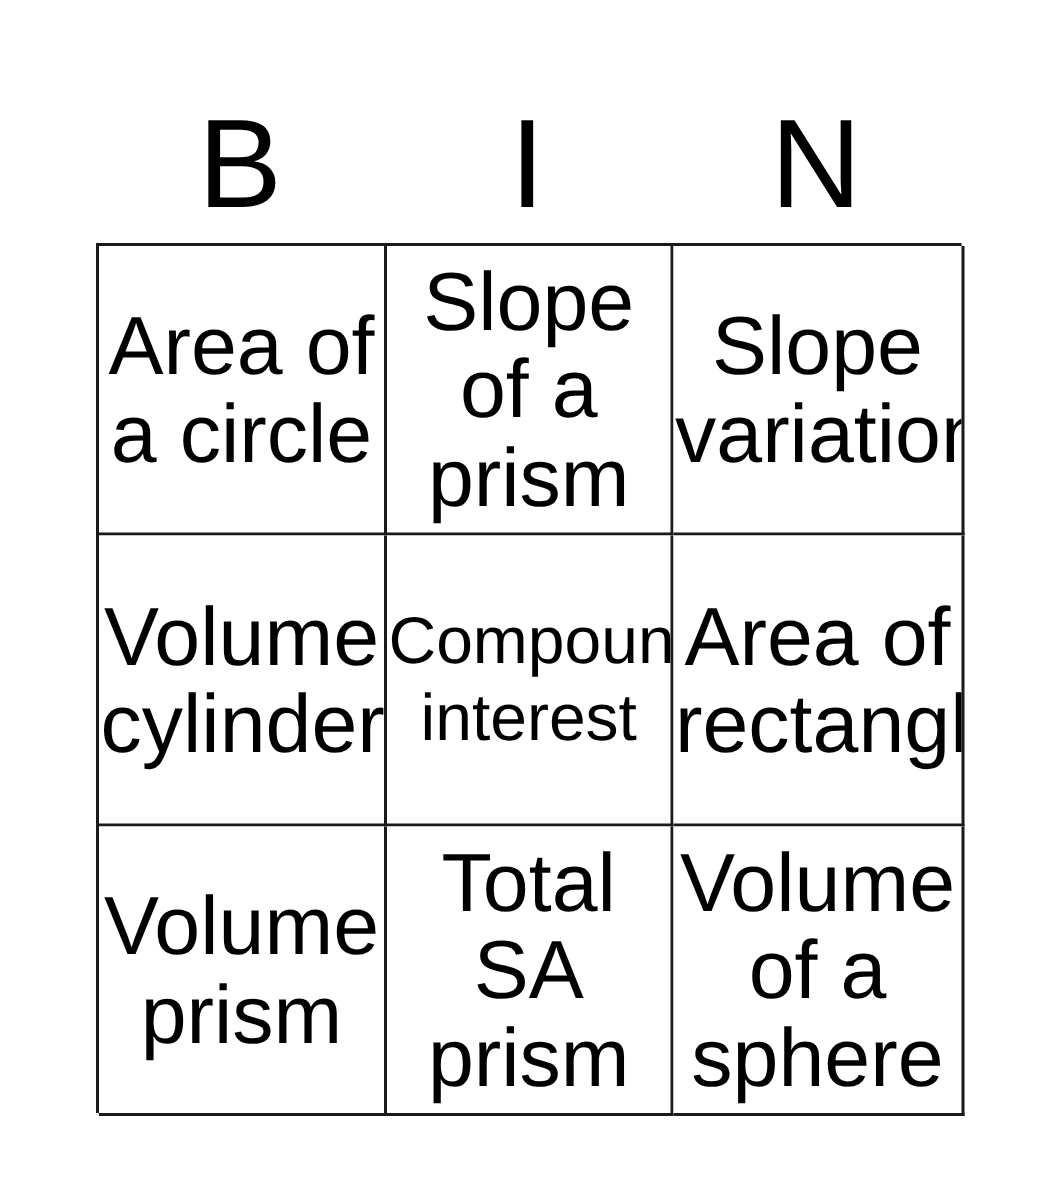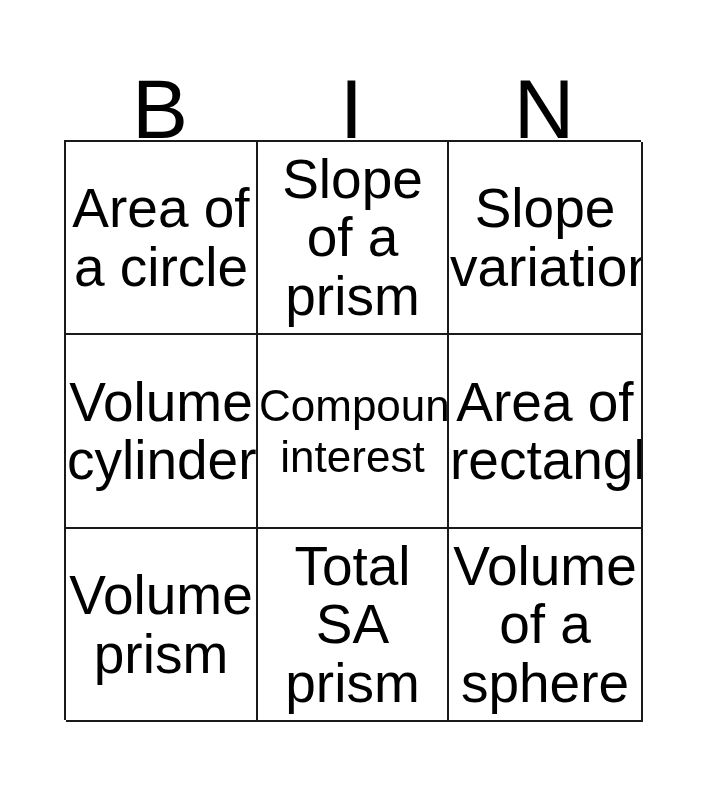--- a/index.html
+++ b/index.html
@@ -44,21 +44,21 @@
     color: #000000;
   }
   .header-cell.c0 { width: 192px; }
   .header-cell.c1 { width: 191px; }
   .header-cell.c2 { width: 194px; }
 
   
   .grid {
     position: absolute;
     left: 64px;
-    top: 140px;
+    top: 162px;
     width: 577px;
     height: 580px;
     border-top: 2px solid #1a1a1a;
     border-left: 2px solid #1a1a1a;
     box-sizing: border-box;
     display: grid;
     grid-template-columns: 192px 191px 194px;
     grid-template-rows: 193px 194px 193px;
   }
 

